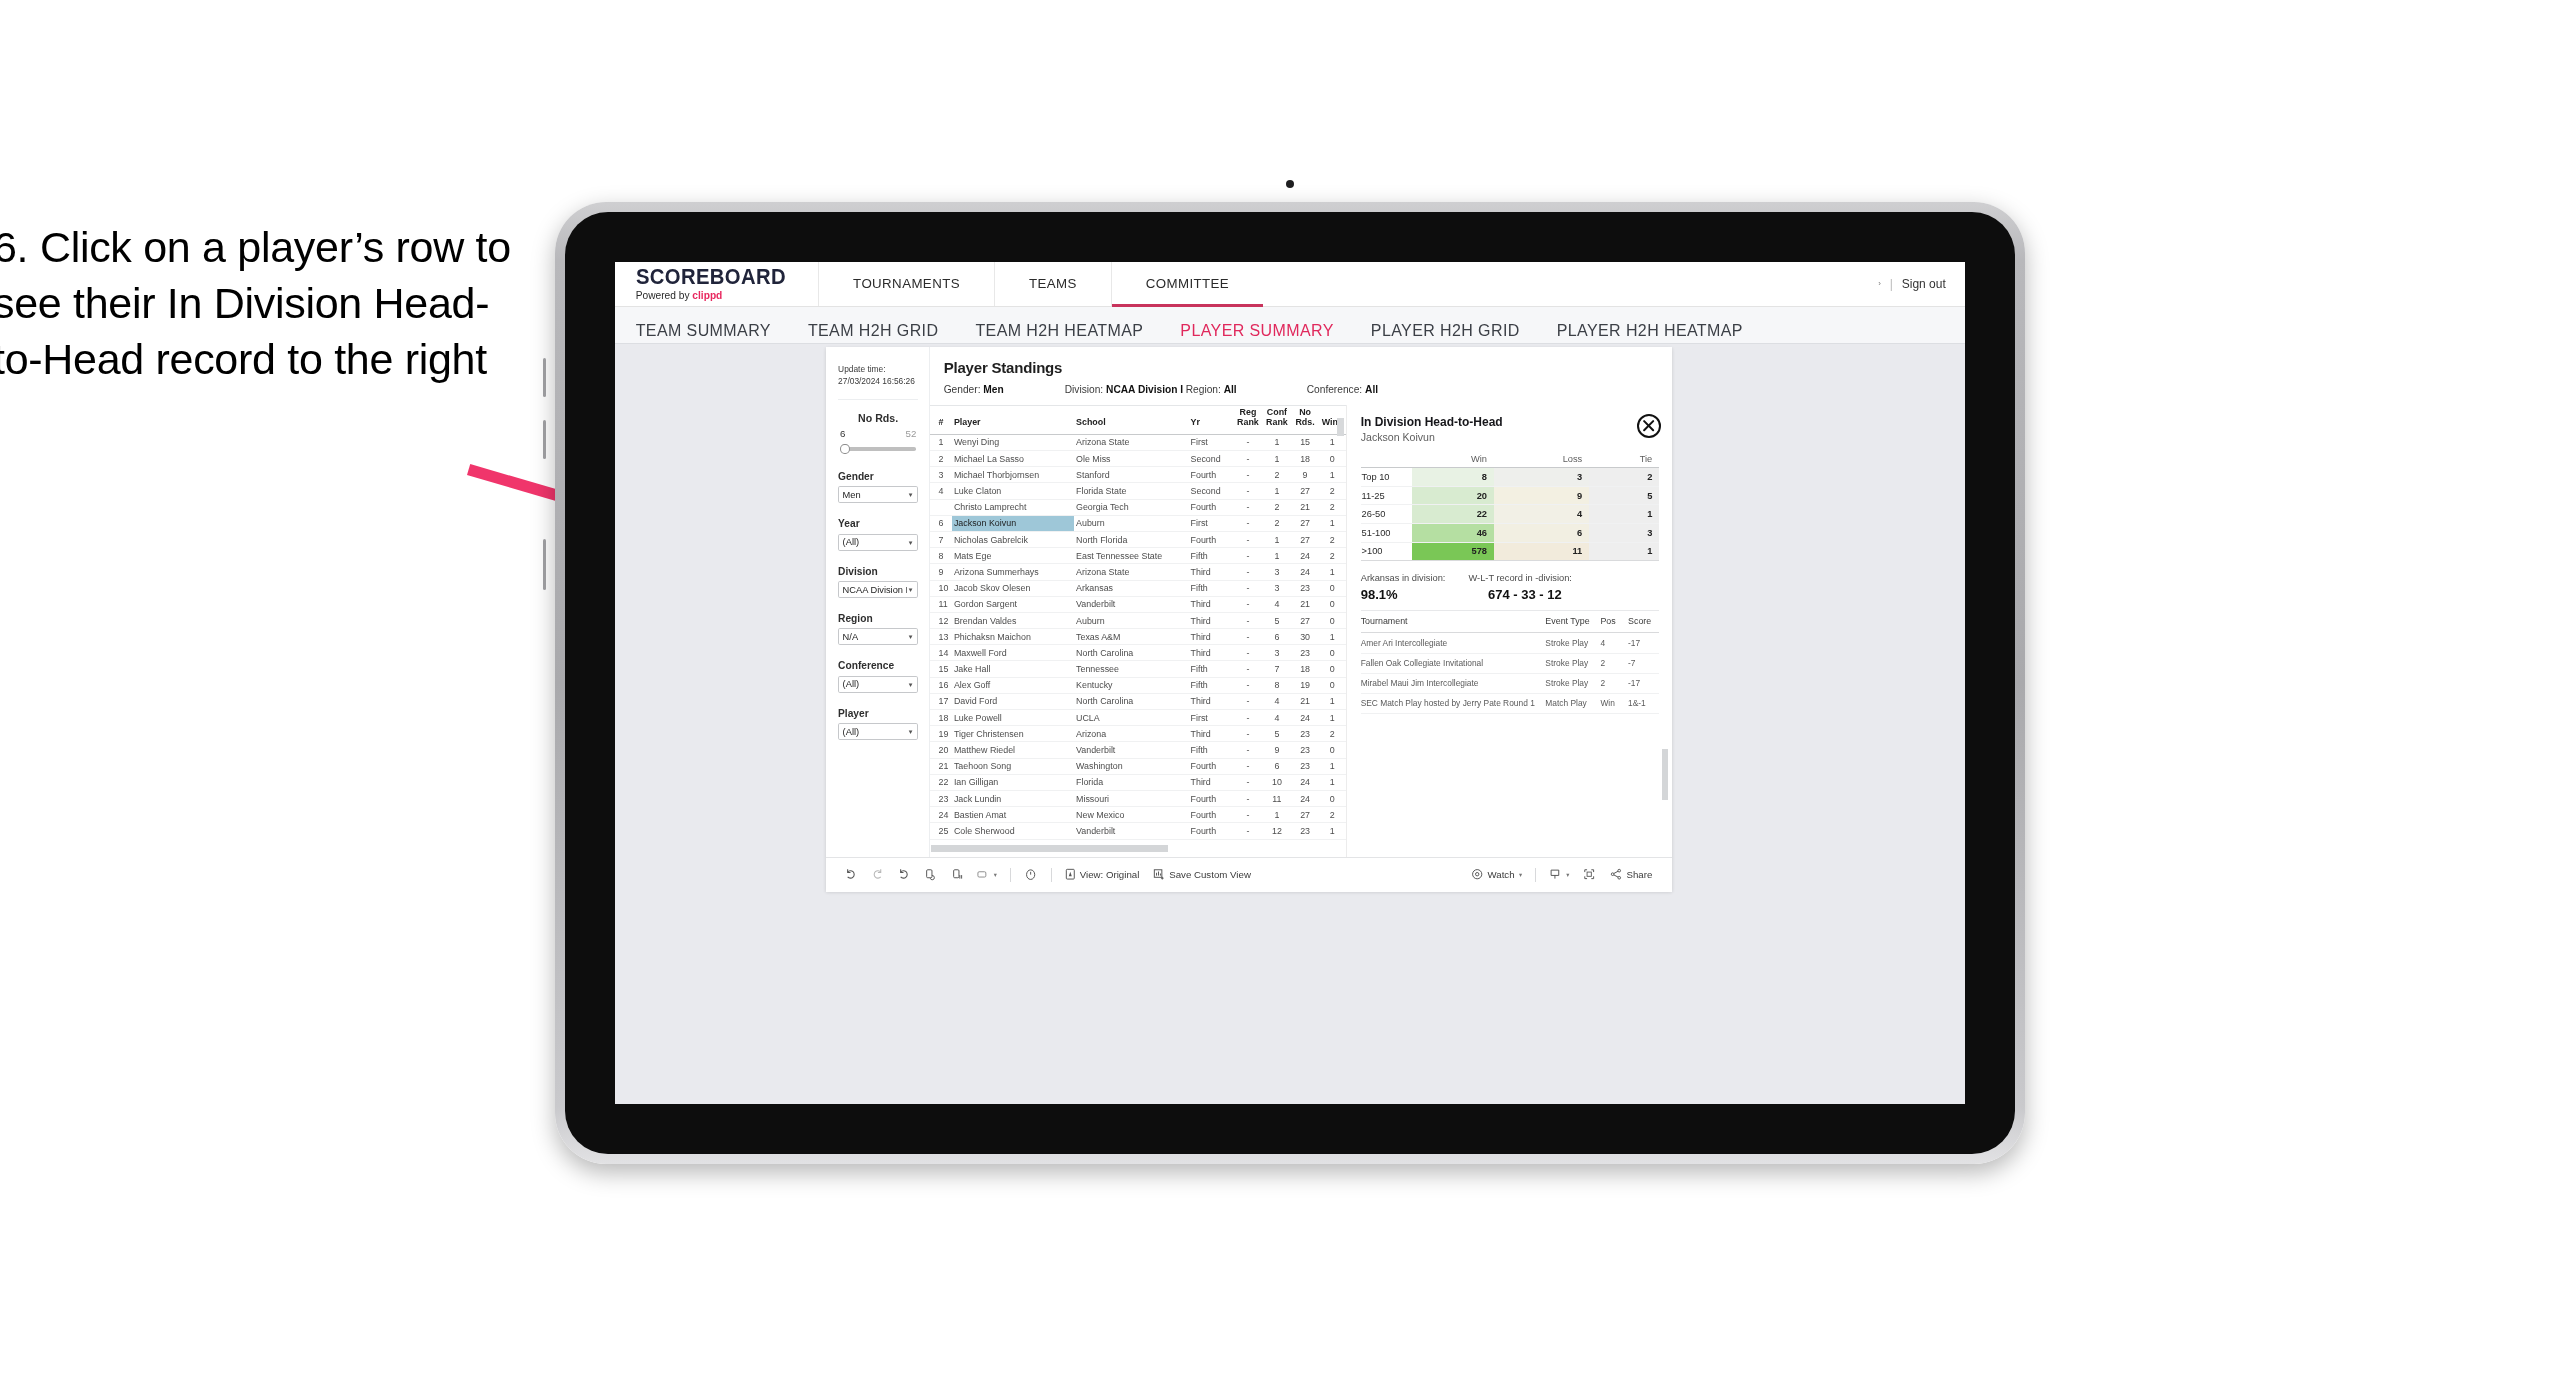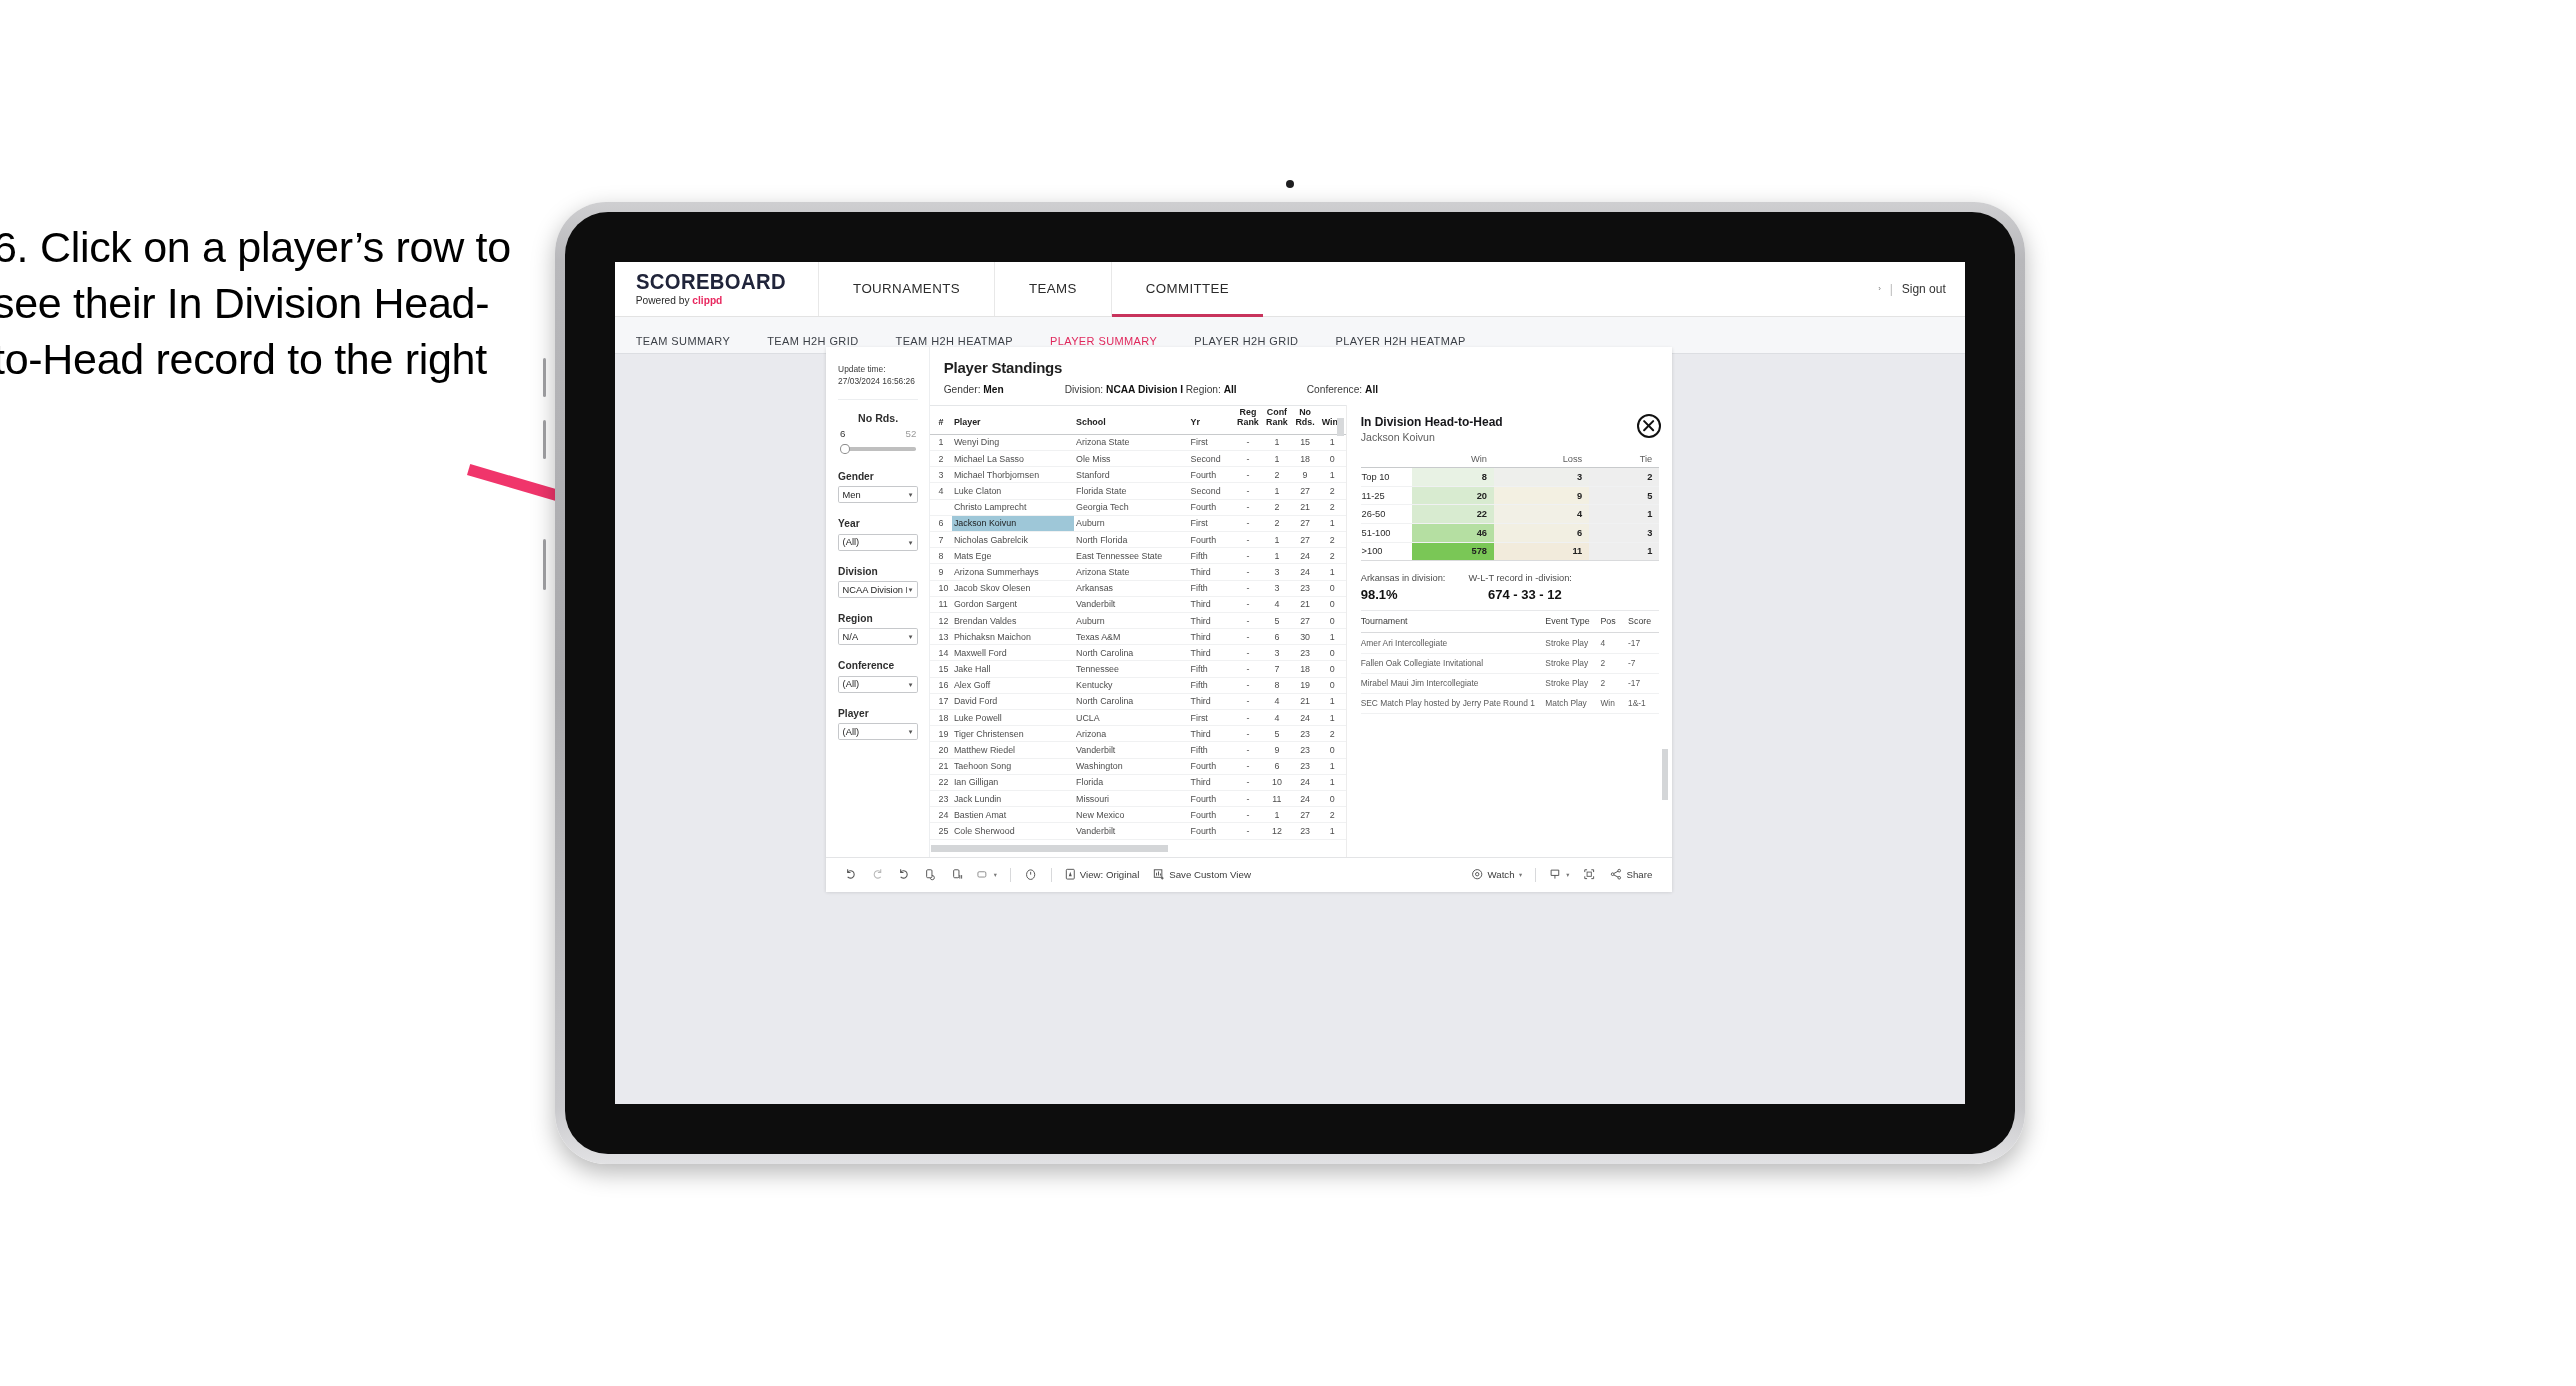--- a/index.html
+++ b/index.html
@@ -43,21 +43,21 @@
     width: 100%; height: 100%;
     background: #e9eaee;
     overflow: hidden;
     position: relative;
   }
   .cam { position: absolute; top: -32px; left: 50%; transform: translateX(-50%); width: 8px; height: 8px; border-radius: 50%; background: #1e1e20; }
   .side-btn { position: absolute; left: -12.4px; width: 3.5px; border-radius: 2.7px; background: #9a9a9d; }
 
   
   #appbar {
-    height: 55px; background: #fff; display: flex; align-items: stretch;
+    height: 45px; background: #fff; display: flex; align-items: stretch;
     border-bottom: 0.9px solid #e3e3e3; position: relative;
   }
   #brand { display: flex; flex-direction: column; justify-content: center; padding: 0 19.5px 0 21px; min-width: 149px; }
   #brand .bn {
     font-family: "Liberation Sans", sans-serif;
     font-weight: 700; font-size: 22px; letter-spacing: 0.4px; color: #20243a;
     transform: scaleX(0.92); transform-origin: left center; line-height: 1;
   }
   #brand .bp { font-size: 10.2px; color: #2a2a2a; margin-top: 3.5px; line-height: 1; }
   #brand .bp .cl { color: #e8285f; font-weight: 700; }
@@ -75,21 +75,21 @@
     padding-right: 19.5px; font-size: 12px; color: #333;
   }
   #appbar-right .sep { color: #bbb; }
   #appbar-right .caret { font-size: 8px; color: #777; }
 
   
   #subnav {
     height: 37px; background: #f6f7f9; display: flex; align-items: center;
     padding-left: 21px; gap: 37px; border-bottom: 0.9px solid #dcdee2;
   }
-  #subnav a { font-size: 11px; letter-spacing: 0.4px; color: #3b3f46; text-decoration: none; margin-top: 12px; }
+  #subnav a { font-size: 16px; letter-spacing: 0.4px; color: #3b3f46; text-decoration: none; margin-top: 12px; }
   #subnav a.active { color: #e0285c; }
 
   
   #dash {
     position: absolute; left: 211px; top: 85px; width: 846px; height: 545px;
     background: #fff; box-shadow: 0 0.9px 3.5px rgba(0,0,0,.14);
     display: flex; flex-direction: column;
   }
   #dash-body { display: flex; flex: 1; min-height: 0; }
 

